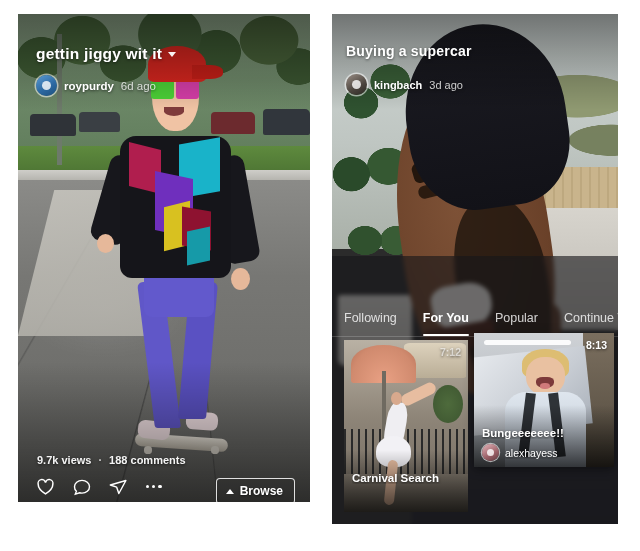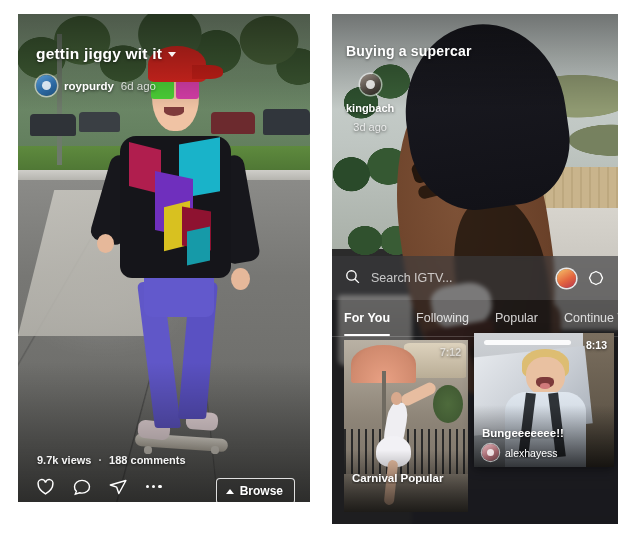--- a/index.html
+++ b/index.html
@@ -319,21 +319,21 @@
   .track .knob {
     position: absolute; top: 50%; width: 10px; height: 10px;
     margin-left: -5px; transform: translateY(-50%);
     background: #fff; border-radius: 50%;
     box-shadow: 0 0 2px rgba(0,0,0,.4);
   }
   .tcode { color: #fff; font-size: 10.5px; font-weight: bold; text-shadow: 0 1px 2px rgba(0,0,0,.6); }
 
   
   .r-title { left: 14px; top: 29px; font-size: 14px; }
-  .r-byline { left: 14px; top: 60px; font-size: 11px; flex-direction: column; }
+  .r-byline { left: 14px; top: 60px; font-size: 11px; }
   .r-byline .avatar { width: 21px; height: 21px; }
 
   .igtv-sheet {
     position: absolute; left: 0; right: 0; top: 242px; bottom: 0;
     background: rgba(22,22,26,.62);
     backdrop-filter: blur(2px);
   }
   .searchbar {
     position: absolute; left: 0; right: 0; top: 0; height: 44px;
     display: flex; align-items: center; padding: 0 12px; gap: 10px;
@@ -626,39 +626,24 @@
     <div class="vid-title r-title">Buying a supercar</div>
 
     <div class="byline r-byline">
       <div class="avatar av-dark"></div>
       <span class="uname">kingbach</span>
       <span class="uago">3d ago</span>
     </div>
 
     <div class="igtv-sheet">
 
-      <div class="searchbar">
-        <span>
-          <svg width="17" height="17" viewBox="0 0 24 24" fill="none" stroke="#fff" stroke-width="1.9">
-            <circle cx="10.5" cy="10.5" r="6.6"></circle>
-              <path d="M15.4 15.4 21 21"></path>
-          </svg>
-        </span>
-        <span class="search-ph">Search IGTV...</span>
-        <span class="story-ring"></span>
-        <span class="igtv-glyph">
-          <svg width="20" height="20" viewBox="0 0 24 24" fill="none" stroke="#fff" stroke-width="1.6" stroke-linejoin="round">
-            <path d="M12 2.6 17.4 5 19.8 10.4 17.4 15.8 12 18.2 6.6 15.8 4.2 10.4 6.6 5z" transform="translate(0 1.6)"></path>
-          </svg>
-        </span>
-      </div>
 
       <div class="tabs">
+        <span class="tab">Following</span>
         <span class="tab active">For You</span>
-        <span class="tab">Following</span>
         <span class="tab">Popular</span>
         <span class="tab">Continue W</span>
       </div>
 
       <div class="cards">
 
         <div class="card c-a">
           <div class="ca-bg"></div>
           <div class="ca-roof"></div>
           <div class="ca-carousel"></div>
@@ -666,21 +651,21 @@
           <div class="ca-tree"></div>
           <div class="ca-fence"></div>
           <div class="ca-ground"></div>
           <div class="ca-dancer-legup"></div>
           <div class="ca-dancer-torso"></div>
           <div class="ca-dancer-head"></div>
           <div class="ca-dancer-skirt"></div>
           <div class="ca-dancer-legdn"></div>
           <div class="card-scrim"></div>
           <span class="card-dur faint">7:12</span>
-          <div class="card-title">Carnival Popular</div>
+          <div class="card-title">Carnival Search</div>
         </div>
 
         <div class="card c-b">
           <div class="cb-bg"></div>
           <div class="cb-rig"></div>
           <div class="cb-sheet"></div>
           <div class="cb-hair"></div>
           <div class="cb-face"></div>
           <div class="cb-mouth"></div>
           <div class="cb-tongue"></div>

